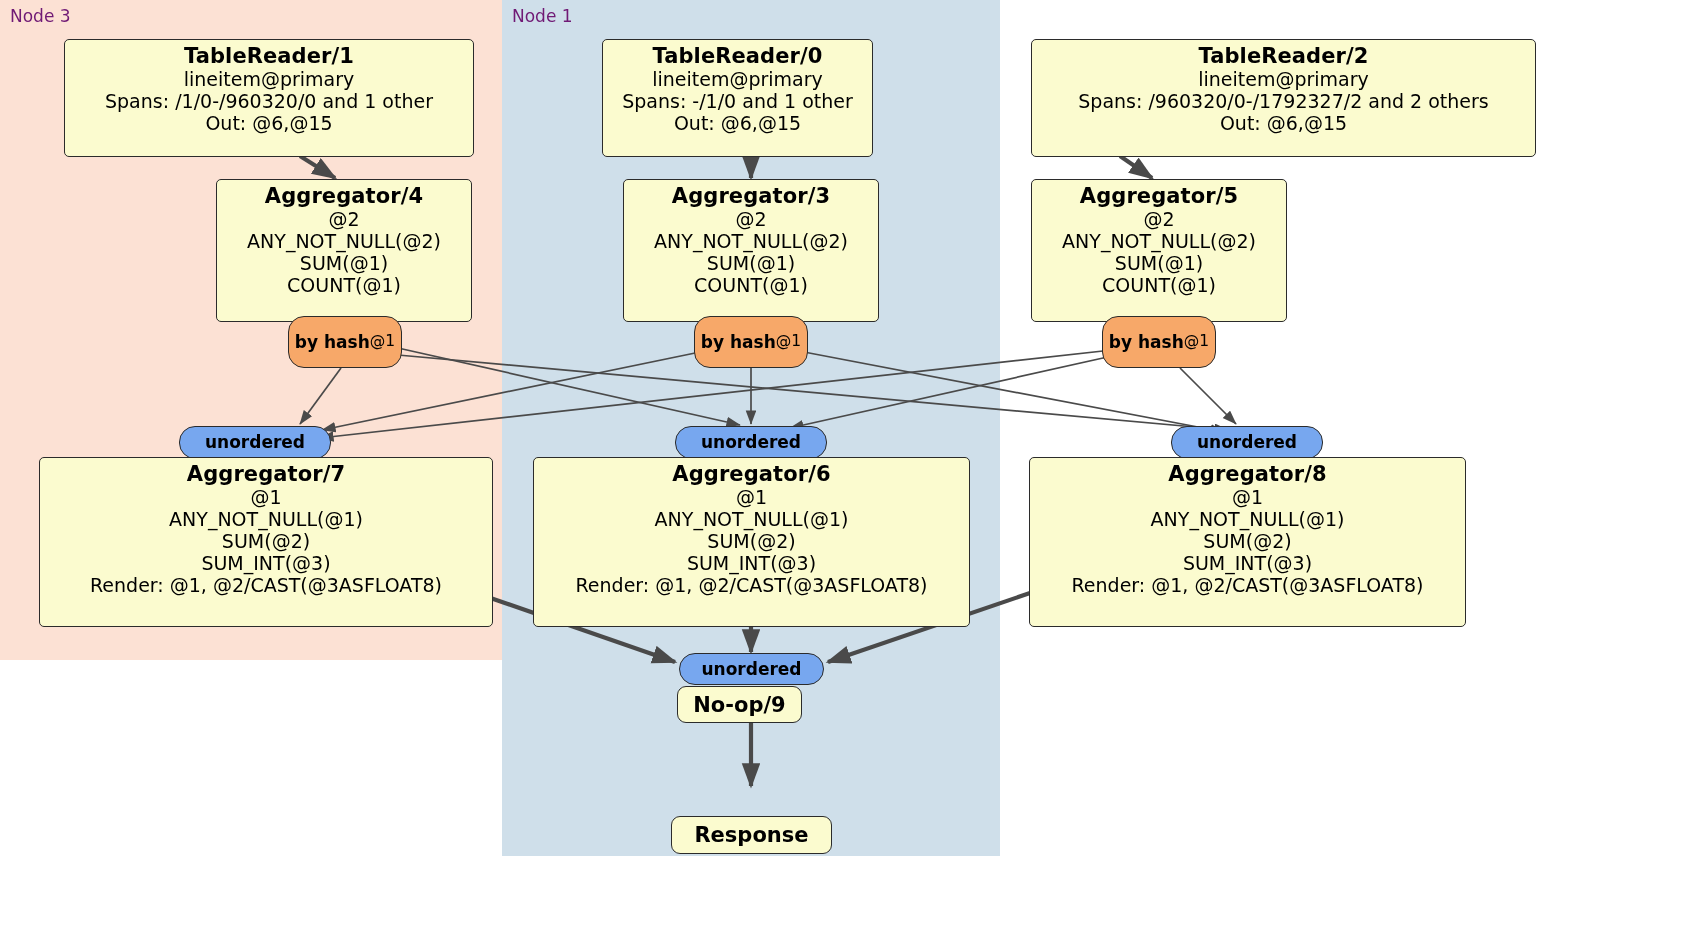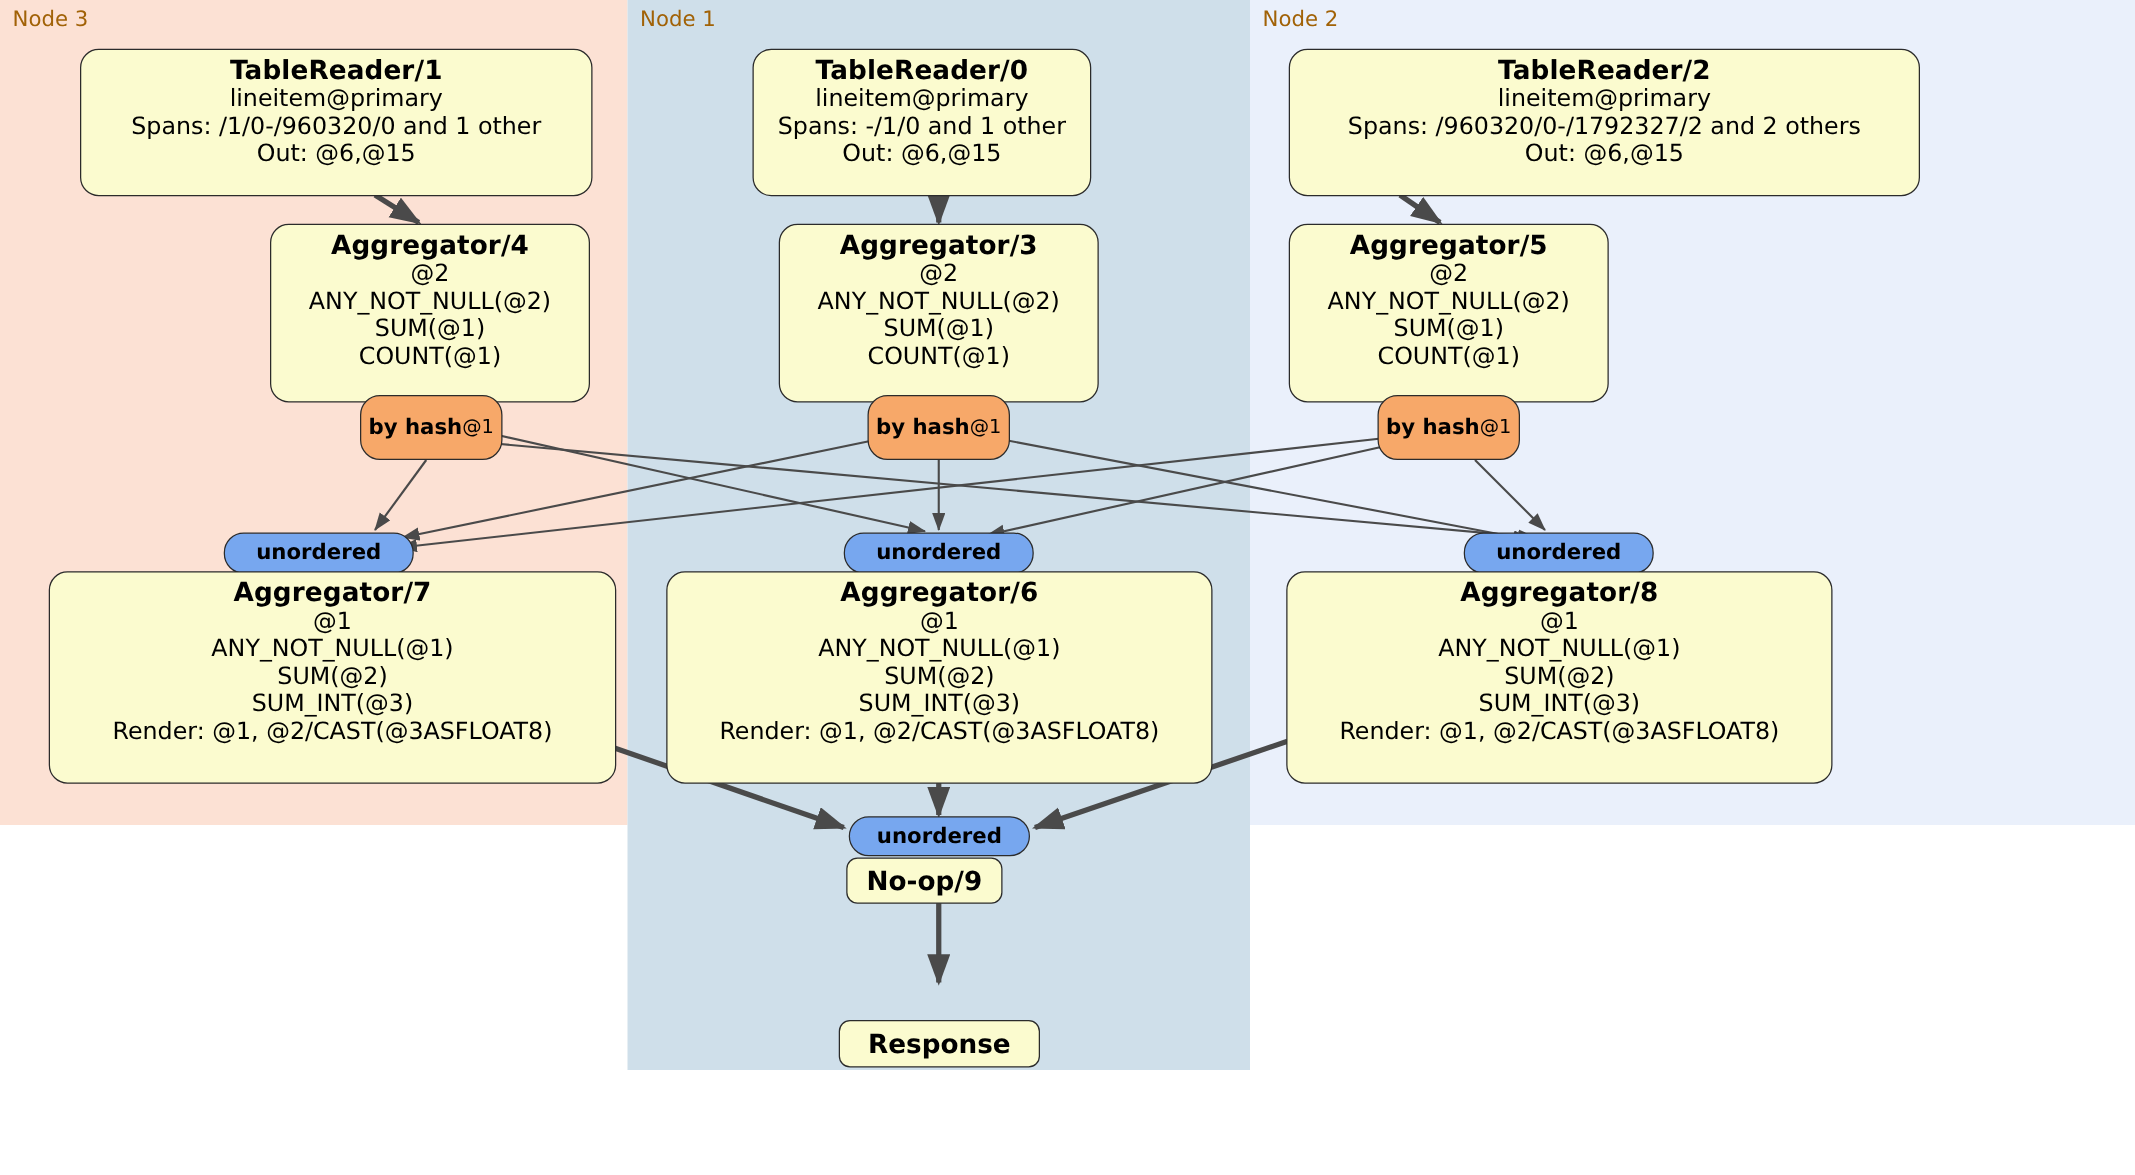--- a/index.html
+++ b/index.html
@@ -1,30 +1,30 @@
 <!DOCTYPE html>
 <html><head>
 <meta charset="utf-8">
 <style>
   html,body{margin:0;padding:0;background:#ffffff;}
   body{font-family:"DejaVu Sans","Liberation Sans",sans-serif;}
   #stage{position:relative;width:1708px;height:940px;overflow:hidden;background:#fff;}
 
   .node-panel{position:absolute;box-sizing:border-box;}
-  .node-panel .panel-label{position:absolute;left:10px;top:6px;font-size:17px;color:#a16207;
+  .node-panel .panel-label{position:absolute;left:10px;top:6px;font-size:17px;color:#701a75;
     font-family:"DejaVu Sans","Liberation Sans",sans-serif;white-space:nowrap;}
 
   #panel-node3{left:0px;  top:0px;  width:502px; height:660px; background:#fce1d4; }
   #panel-node1{left:502px;top:0px;  width:498px; height:856px; background:#cfdfea; }
   #panel-node2{left:1000px;top:0px; width:708px; height:660px; background:#eaf0fb; }
 
   svg#edges{position:absolute;left:0;top:0;width:1708px;height:940px;pointer-events:none;}
 
   .box{position:absolute;box-sizing:border-box;background:#fbfbcf;border:1.6px solid #2b2b2b;
-       border-radius:15px;text-align:center;color:#000;line-height:1.16;padding:4px 6px 6px 6px;}
+       border-radius:5px;text-align:center;color:#000;line-height:1.16;padding:4px 6px 6px 6px;}
   .box .ttl{font-weight:bold;font-size:21px;letter-spacing:.1px;}
   .box .ln{font-size:19px;}
 
   .pill{position:absolute;box-sizing:border-box;border:1.6px solid #2b2b2b;border-radius:16px;
         text-align:center;line-height:1.1;color:#000;display:flex;flex-direction:row;
         align-items:center;justify-content:center;}
   .pill.hash{background:#f7a869;}
   .pill.unord{background:#77a7ef;}
   .pill .p1{font-weight:bold;font-size:17px;}
   .pill .p2{font-size:15.5px;}
@@ -36,23 +36,20 @@
 </head>
 <body>
 
 <div id="stage">
 
   <div class="node-panel" id="panel-node3">
     <div class="panel-label">Node 3</div>
   </div>
   <div class="node-panel" id="panel-node1">
     <div class="panel-label">Node 1</div>
-  </div>
-  <div class="node-panel" id="panel-node2">
-    <div class="panel-label">Node 2</div>
   </div>
 
   <svg id="edges" viewBox="0 0 1708 940">
     <defs>
       <marker id="ah-thin" markerWidth="9" markerHeight="9" refX="8" refY="3.1" orient="auto" markerUnits="strokeWidth">
         <path d="M0,0 L8.5,3.1 L0,6.2 z" fill="#4a4a4a"></path>
       </marker>
       <marker id="ah-thick" markerWidth="6.2" markerHeight="6.2" refX="5.4" refY="2.2" orient="auto" markerUnits="strokeWidth">
         <path d="M0,0 L6,2.2 L0,4.4 z" fill="#4a4a4a"></path>
       </marker>

